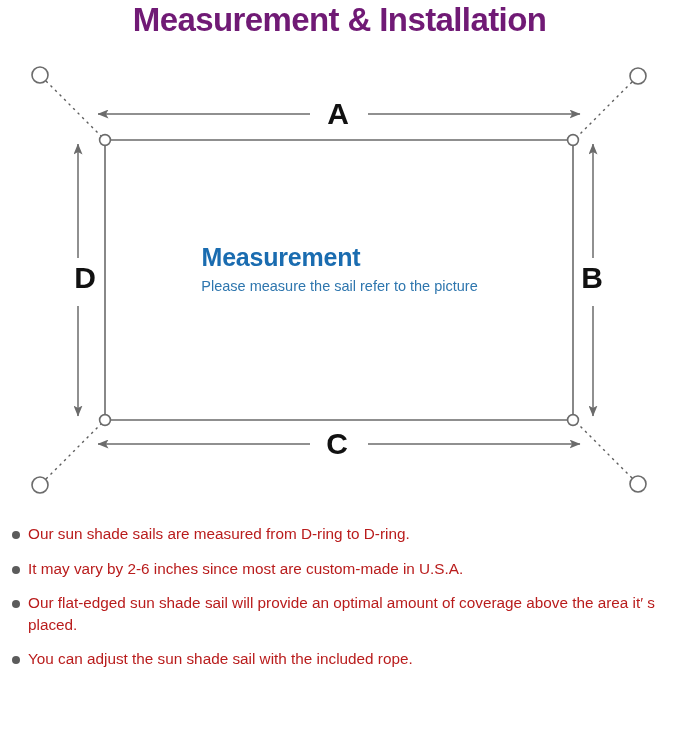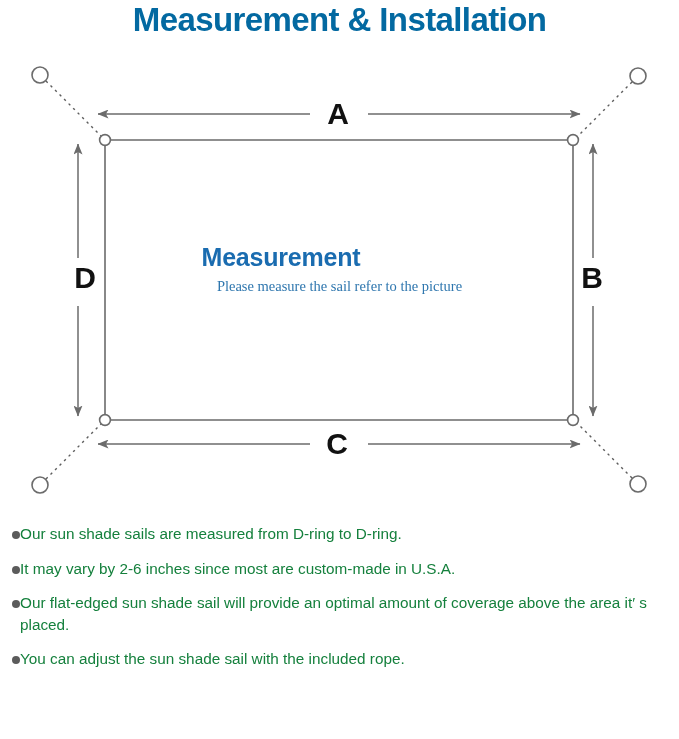--- a/index.html
+++ b/index.html
@@ -18,21 +18,21 @@
 
   
   #page-title {
     position: absolute;
     left: 0;
     top: 0;
     width: 679px;
     height: 42px;
     line-height: 40px;
     text-align: center;
-    color: #0369a1;
+    color: #701a75;
     font-size: 33px;
     font-weight: bold;
     letter-spacing: -0.6px;
     white-space: nowrap;
   }
 
   
   #diagram {
     position: absolute;
     left: 0;
@@ -66,21 +66,20 @@
   }
   #center-sub {
     position: absolute;
     left: 0;
     top: 234px;
     width: 679px;
     text-align: center;
     color: #2e76ae;
     font-size: 14.5px;
     font-weight: normal;
-    font-family: Liberation Serif, serif;
   }
 
   
   .dim-letter {
     position: absolute;
     color: #111111;
     font-size: 30px;
     font-weight: bold;
     text-align: center;
     width: 40px;
@@ -92,23 +91,23 @@
 
   
   #notes {
     position: absolute;
     left: 0;
     top: 523px;
     width: 679px;
   }
   .note-item {
     position: relative;
-    padding-left: 20px;
+    padding-left: 28px;
     margin: 0 14px 0 0;
-    color: #15803d;
+    color: #b91c1c;
     font-size: 15.3px;
     line-height: 21.5px;
     min-height: 21px;
   }
   .note-item + .note-item { margin-top: 13px; }
   .note-bullet {
     position: absolute;
     left: 12px;
     top: 8px;
     width: 8px;

